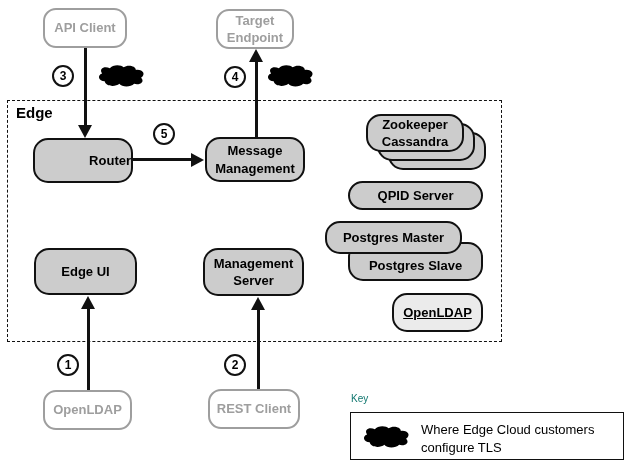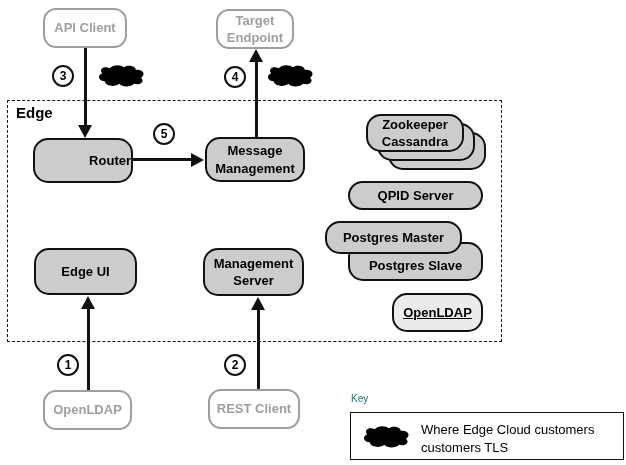--- a/index.html
+++ b/index.html
@@ -149,17 +149,17 @@
       <use href="#cloud-shape"></use>
     </svg>
 
   <div class="key-title" style="left:351px;top:393px;">Key</div>
   <div class="key-box" style="left:350px;top:412px;width:274px;height:48px;">
     <svg class="cloud" style="left:10px;top:12px;" viewBox="0 0 60 26">
         <use href="#cloud-shape"></use>
       </svg>
     <div class="key-text">
       <div>Where Edge Cloud customers</div>
-      <div>customers TLS</div>
+      <div>configure TLS</div>
     </div>
   </div>
 
 </div>
 
 </body></html>

